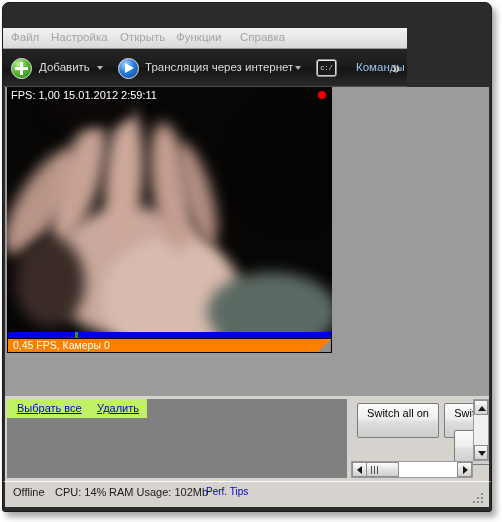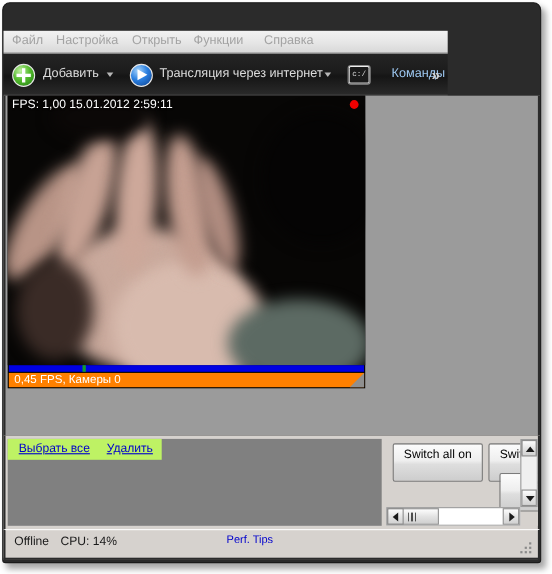--- a/index.html
+++ b/index.html
@@ -460,20 +460,21 @@
           <div class="sbtn right">
             <div class="arrow-right"></div>
           </div>
         </div>
       </div>
     </div>
 
     <div id="statusbar">
       <div class="status-txt" style="left:8px">Offline</div>
       <div class="status-txt" style="left:50px">CPU: 14%</div>
+      <div class="status-txt" style="left:104px">RAM Usage: 102Mb</div>
       <div id="status-link">Perf. Tips</div>
 
       <div id="resizegrip">
         <i style="left:8px; top:2px"></i>
         <i style="left:4px; top:6px"></i>
           <i style="left:8px; top:6px"></i>
         <i style="left:0px; top:10px"></i>
           <i style="left:4px; top:10px"></i>
           <i style="left:8px; top:10px"></i>
       </div>

